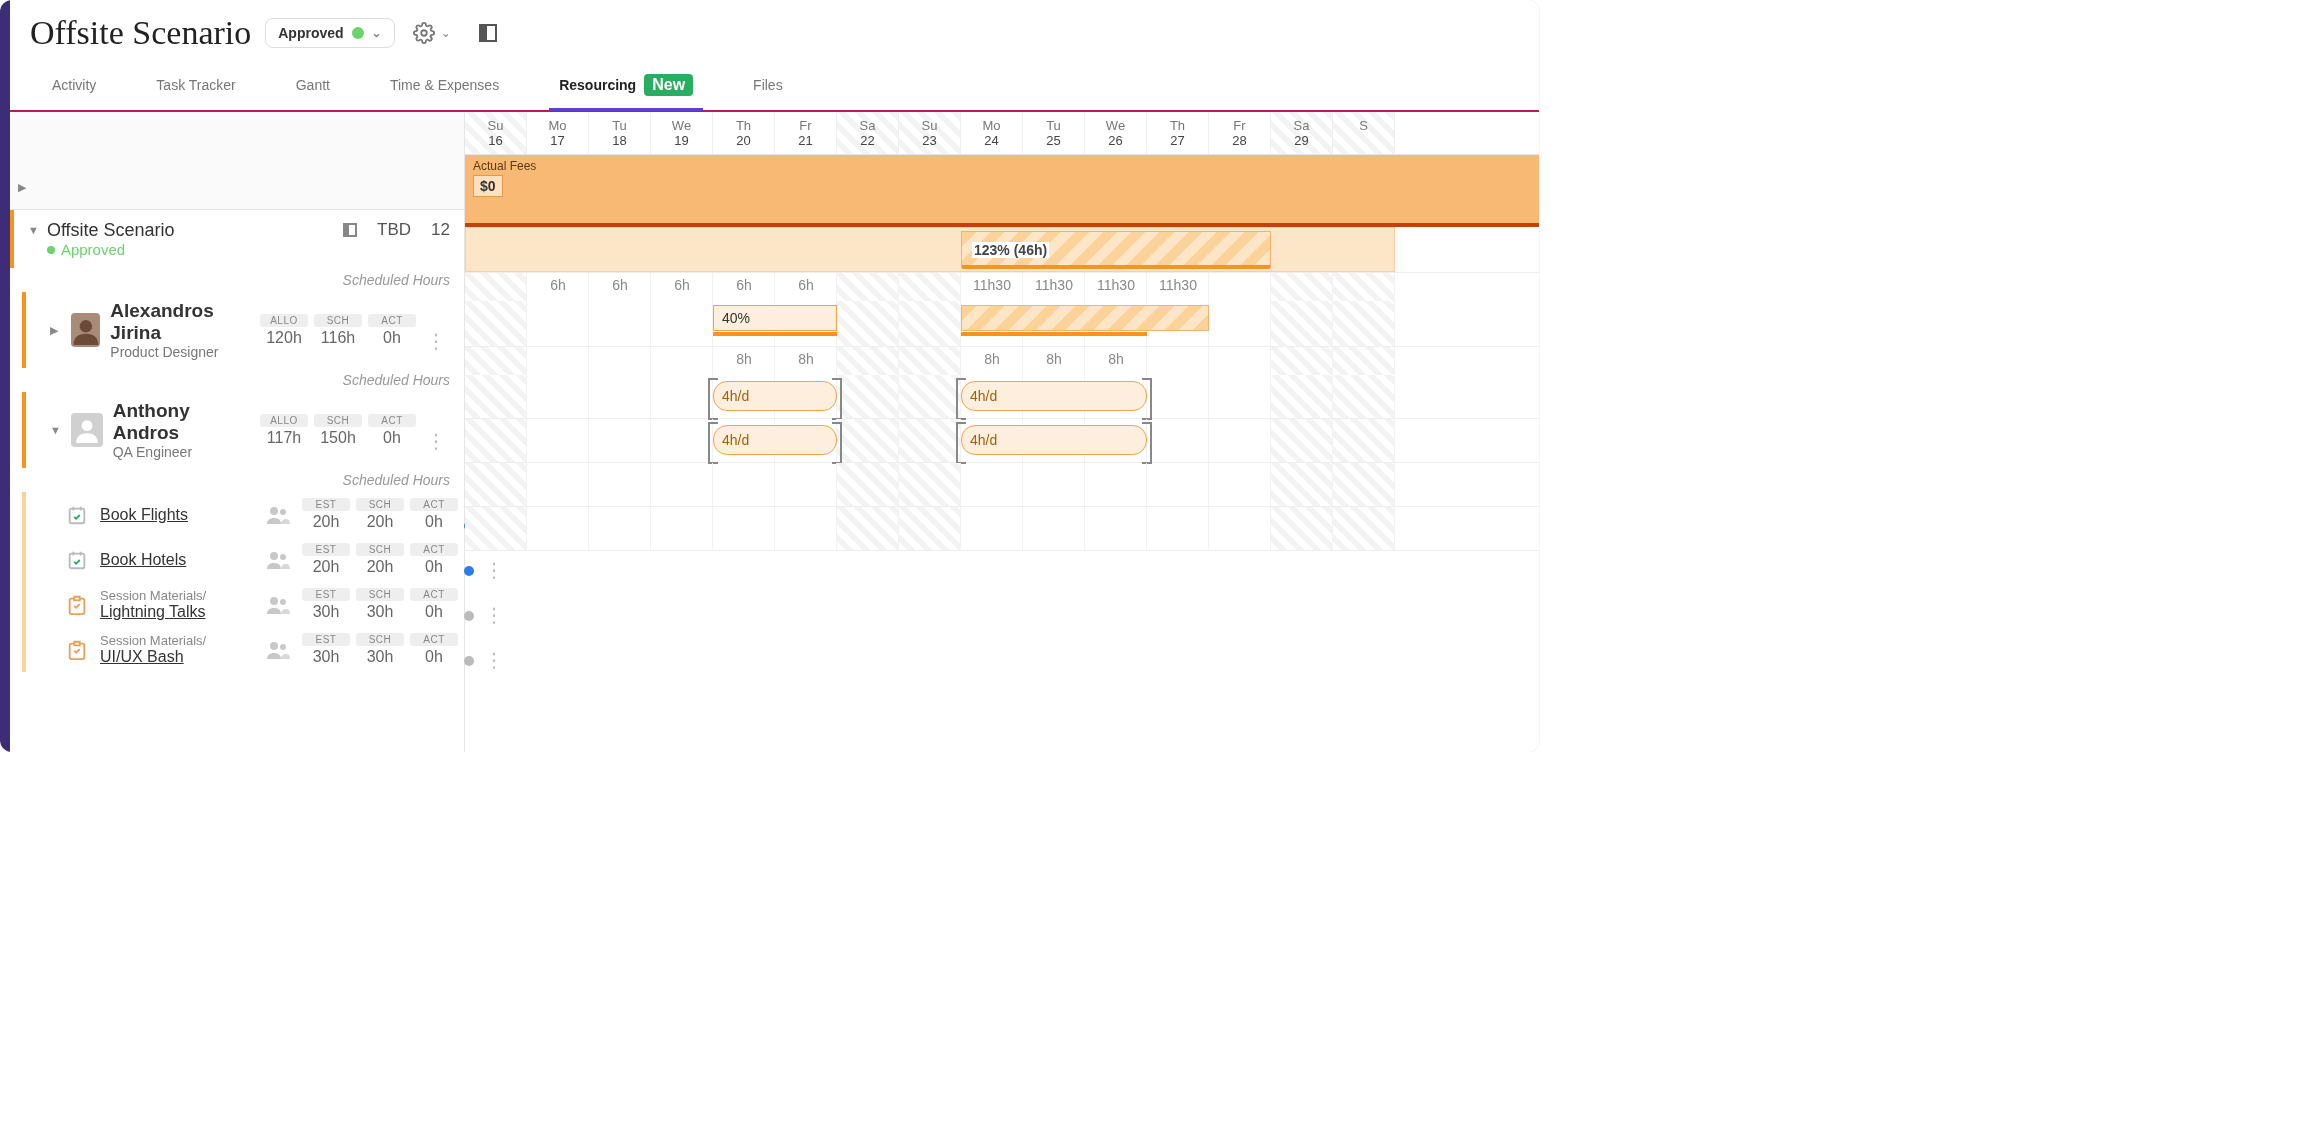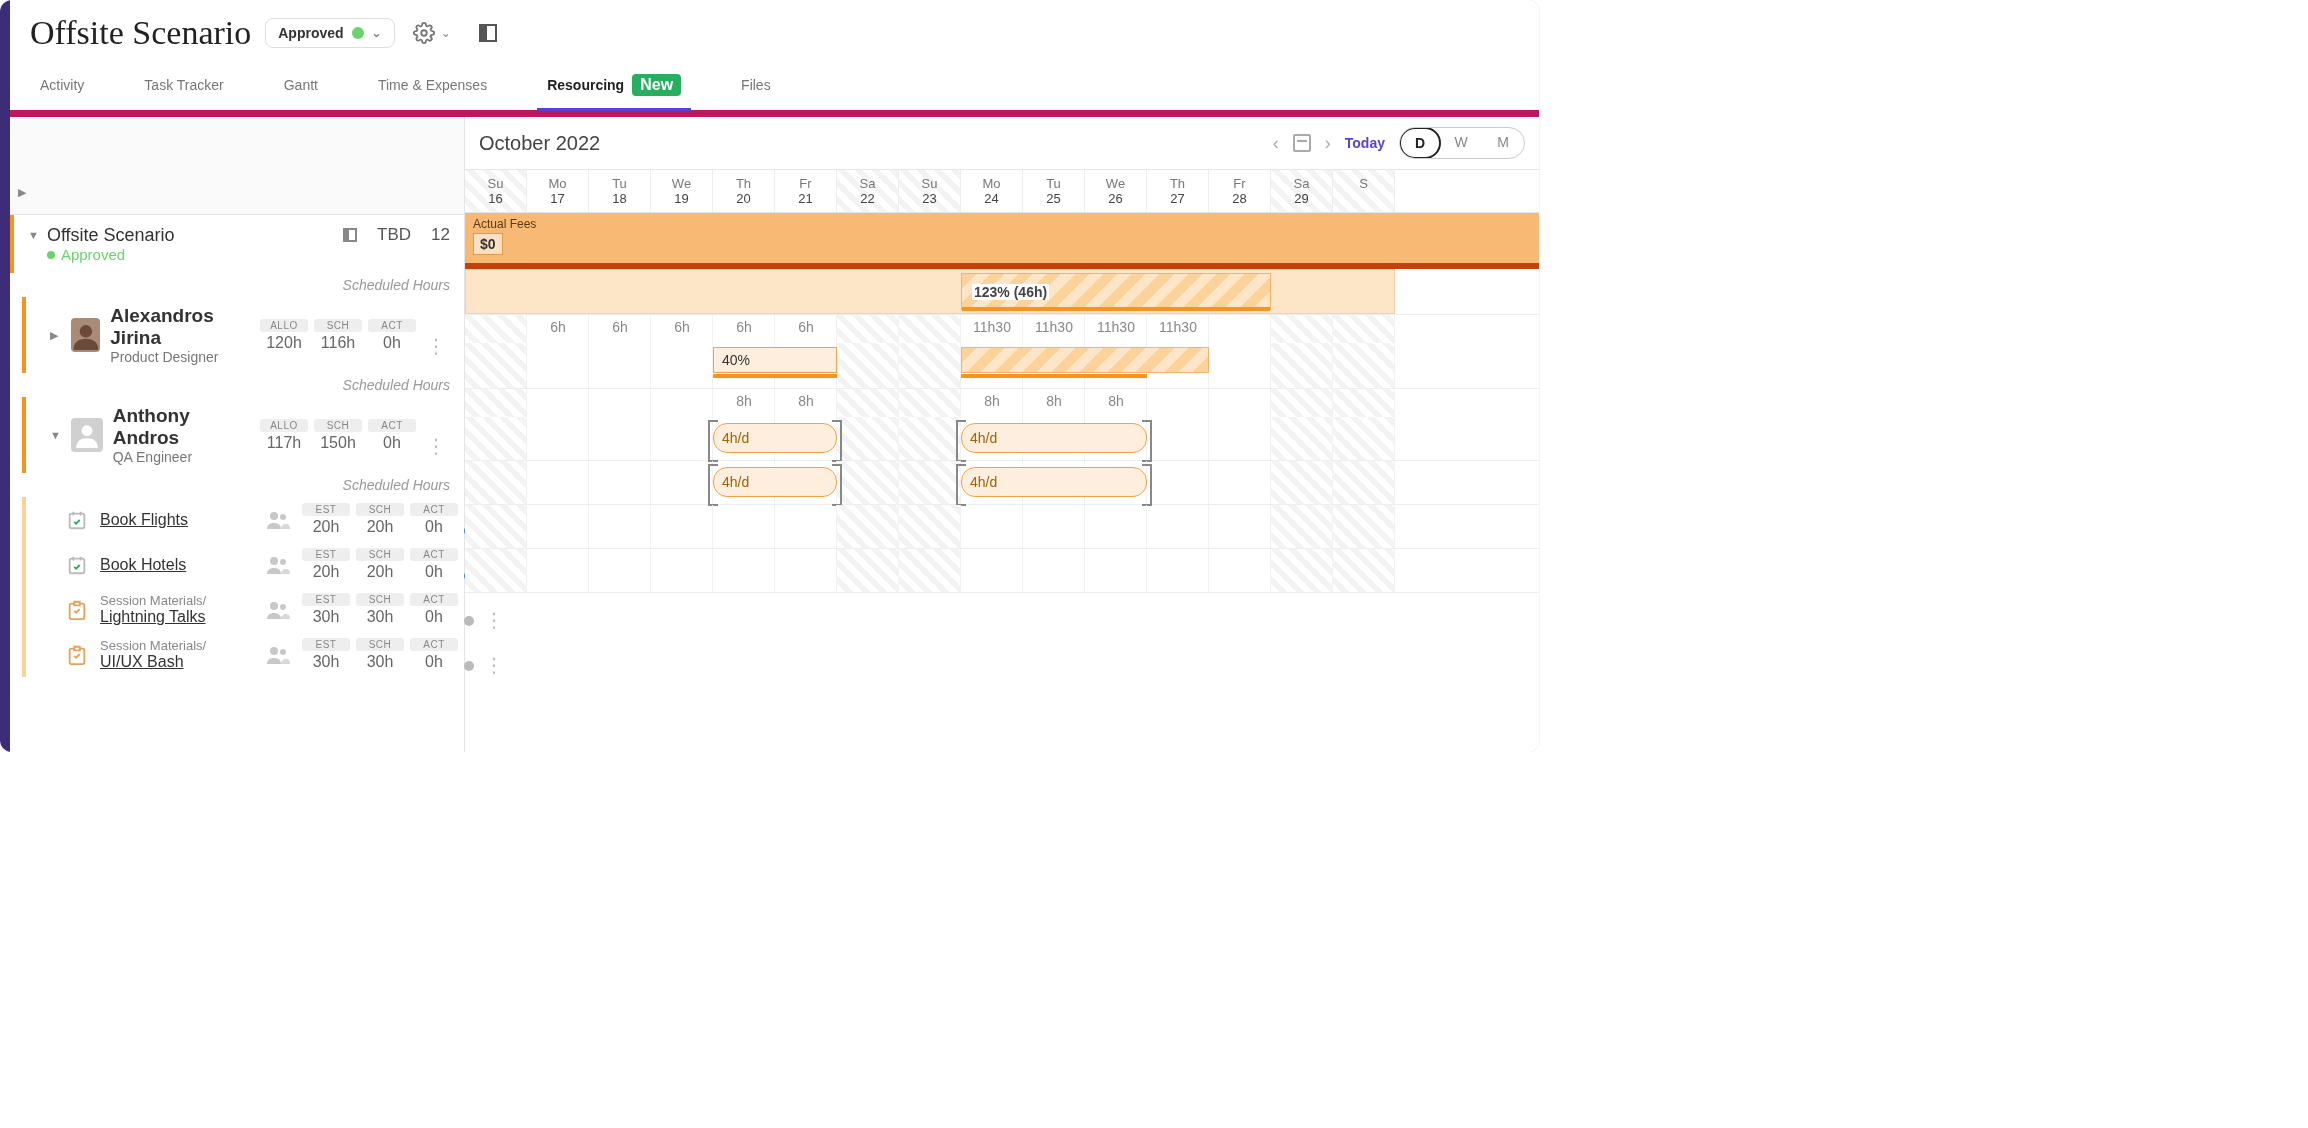--- a/index.html
+++ b/index.html
@@ -11,21 +11,21 @@
   .header { display: flex; align-items: center; gap: 14px; padding: 14px 20px 8px; }
   .page-title { font-family: Georgia, "Times New Roman", serif; font-size: 34px; font-weight: 400; color: #222; }
   .status-pill { display: flex; align-items: center; gap: 8px; border: 1px solid #ddd; border-radius: 8px; padding: 6px 12px; font-weight: 600; cursor: pointer; }
   .dot-green { width: 12px; height: 12px; border-radius: 50%; background: #6bd36b; }
   .chev { color: #888; font-size: 12px; }
   .gear-btn { display:flex; align-items:center; gap:6px; color:#666; cursor:pointer; padding:6px 4px; }
   .gear-icon { width:22px; height:22px; }
   .panel-icon { width:18px; height:18px; border:2px solid #555; display:inline-block; position:relative; }
   .panel-icon::before { content:""; position:absolute; left:0; top:0; bottom:0; width:6px; background:#555; }
   
-  .tabs { display:flex; gap:60px; padding: 0 30px; border-bottom:7px solid #be185d; }
+  .tabs { display:flex; gap:60px; padding: 0 42px; border-bottom:2px solid #be185d; }
   .tab { padding: 14px 0; color:#777; cursor:pointer; display:flex; align-items:center; gap:8px; }
   .tab.active { color:#222; font-weight:600; position:relative; }
   .tab.active::after { content:""; position:absolute; left:-10px; right:-10px; bottom:-1px; height:3px; background:#5d3fd3; }
   .new-badge { background:#27ae60; color:#fff; font-size:16px; padding:2px 8px; border-radius:4px; font-weight:600; }
   
   .body { flex:1; display:flex; min-height:0; }
   .left { width:455px; flex:none; border-right:1px solid #e5e5e5; display:flex; flex-direction:column; }
   .right { flex:1; min-width:0; display:flex; flex-direction:column; }
   
   .timeline-toolbar { display:flex; align-items:center; gap:14px; padding:10px 14px; border-bottom:1px solid #e5e5e5; }
@@ -366,32 +366,20 @@
                   <div class="val">0h</div>
                 </div>
                 <span class="status-dot grey"></span>
                 <div class="kebab">⋮</div>
               </div>
             </div>
           </div>
       </div>
 
       <div class="right">
-        <div class="timeline-toolbar">
-          <div class="month-label">October 2022</div>
-          <span class="nav-arrow">‹</span>
-          <span class="cal-icon"></span>
-          <span class="nav-arrow">›</span>
-          <span class="today-link">Today</span>
-          <div class="seg">
-            <div class="active">D</div>
-            <div>W</div>
-            <div>M</div>
-          </div>
-        </div>
         <div class="date-header" id="date-header">
             <div class="day-col wknd">
               <span class="dow">Su</span>
               <span class="num">16</span>
             </div>
             <div class="day-col">
               <span class="dow">Mo</span>
               <span class="num">17</span>
             </div>
             <div class="day-col">
@@ -441,21 +429,21 @@
             <div class="day-col wknd">
               <span class="dow">Sa</span>
               <span class="num">29</span>
             </div>
             <div class="day-col wknd">
               <span class="dow">S</span>
               <span class="num"></span>
             </div>
           </div>
 
-        <div style="position:relative; height:56px; border-bottom:6px solid #c2410c">
+        <div style="position:relative; height:72px; border-bottom:4px solid #c2410c">
           <div class="fees-bar">
             <div class="fees-label">Actual Fees</div>
             <span class="fees-val">$0</span>
           </div>
         </div>
 
         <div class="hours-row" style="height:46px; border-bottom:1px solid #eee">
           <div id="grid1" class="grid-bg">
               <div class="c wknd"></div>
               <div class="c"></div>

